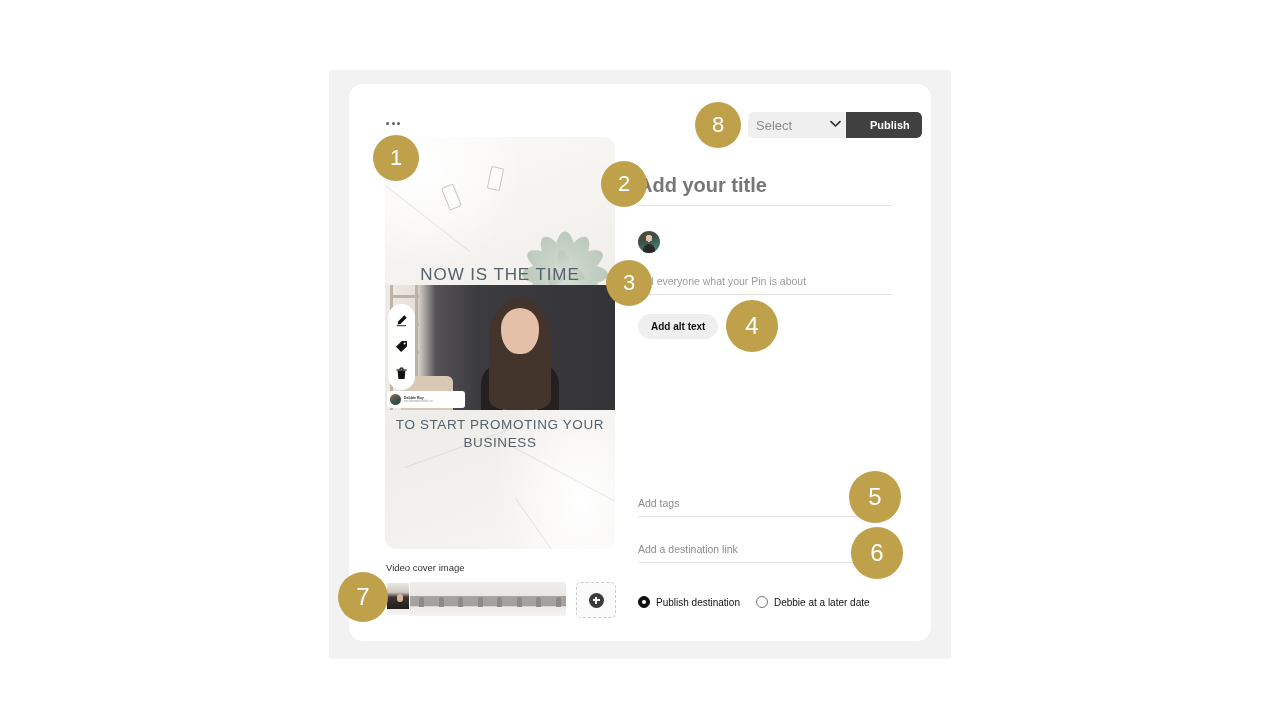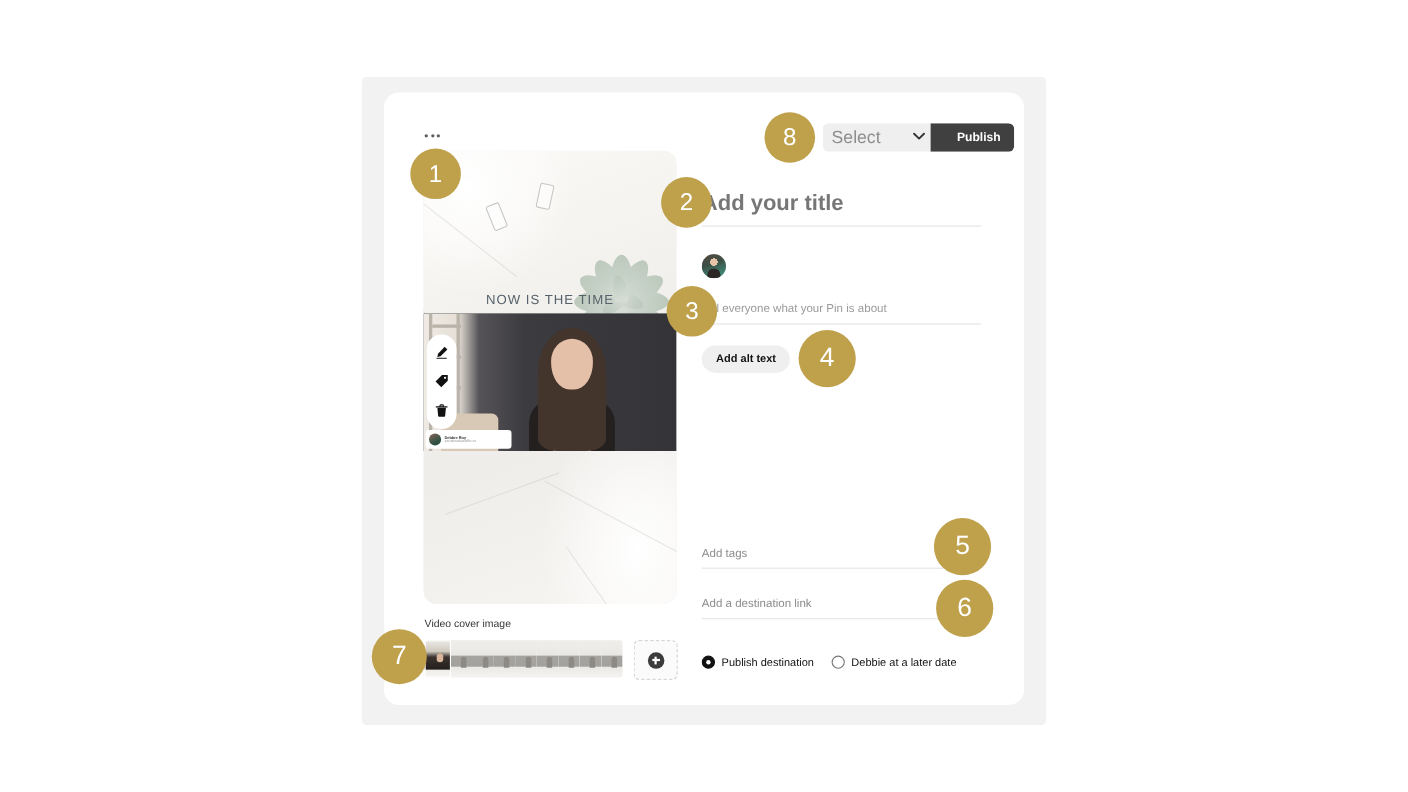--- a/index.html
+++ b/index.html
@@ -60,21 +60,21 @@
     display: flex;
     align-items: stretch;
     border-radius: 5px;
     overflow: hidden;
   }
   #board-select {
     width: 98px;
     background: #efefef;
     border: none;
     font-family: "Liberation Sans", sans-serif;
-    font-size: 16px;
+    font-size: 13px;
     color: #8d8d8d;
     padding: 0 8px;
     -webkit-appearance: none;
     appearance: none;
     cursor: pointer;
     border-radius: 5px 0 0 5px;
   }
   #select-chevron {
     position: absolute;
     left: 82px;
@@ -142,21 +142,21 @@
     border-radius: 2px;
     background: rgba(255,255,255,0.45);
   }
   #pin-headline-top {
     position: absolute;
     left: 0;
     right: 0;
     top: 128px;
     text-align: center;
     font-family: "Liberation Sans", sans-serif;
-    font-size: 12px;
+    font-size: 17px;
     letter-spacing: 0.9px;
     color: #55616b;
   }
   #pin-video-band {
     position: absolute;
     left: 0;
     right: 0;
     top: 148px;
     height: 125px;
     overflow: hidden;
@@ -617,20 +617,21 @@
       <div class="couch"></div>
       <div class="person">
         <div class="person-body"></div>
         <div class="person-shoulder"></div>
         <div class="person-hair"></div>
         <div class="person-face"></div>
       </div>
     </div>
   </div>
 
+  <div id="pin-headline-bottom">TO START PROMOTING YOUR BUSINESS</div>
 </div>
 
 <div id="pin-edit-toolbar">
   <span>
     <svg width="13" height="13" viewBox="0 0 16 16">
       <path d="M11.4 1.6l3 3-7.6 7.6-3.6.7.7-3.6z" fill="#111"></path>
       <path d="M2.3 14.4h11.4" stroke="#111" stroke-width="1.1" fill="none"></path>
     </svg>
   </span>
   <span>

